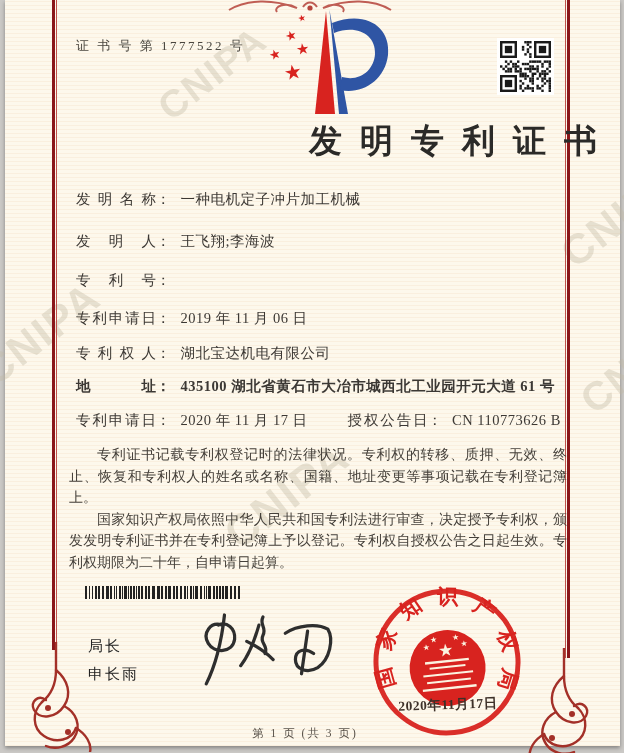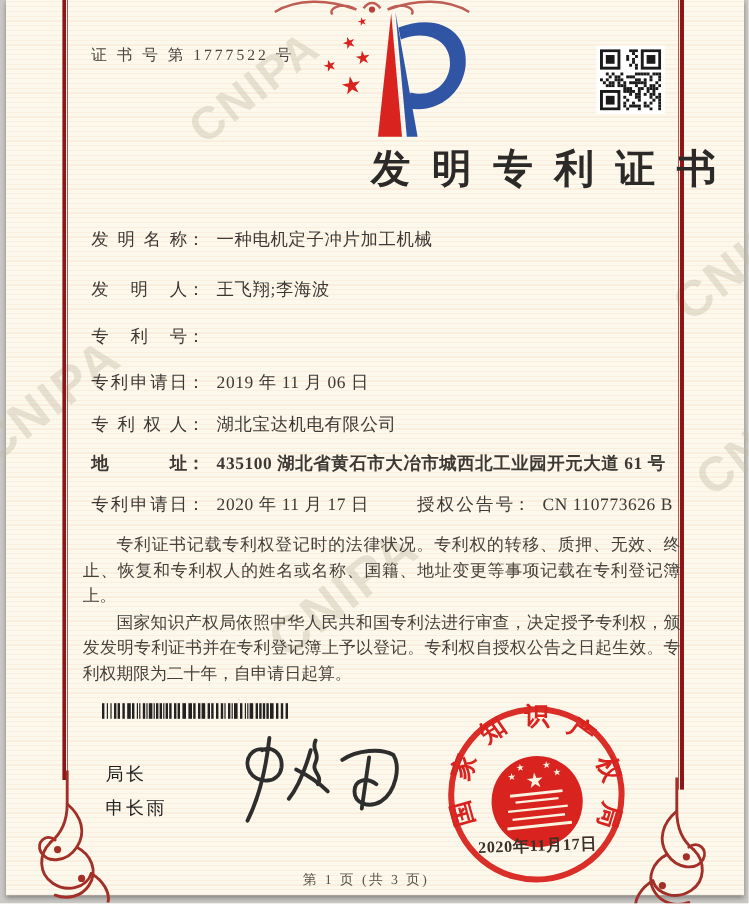--- a/index.html
+++ b/index.html
@@ -241,21 +241,21 @@
   <div class="row" style="top:377px;font-weight:bold;">
     <span class="flabel">地址</span>
       <span>：</span>
     <span class="fvalue">435100 湖北省黄石市大冶市城西北工业园开元大道 61 号</span>
   </div>
   <div class="row" style="top:411px;">
     <span class="flabel">专利申请日</span>
       <span>：</span>
     <span class="fvalue">2020 年 11 月 17 日</span>
     <span class="pair2">
-      <span class="flabel">授权公告号</span>
+      <span class="flabel">授权公告日</span>
         <span>：</span>
       <span class="fvalue">CN 110773626 B</span>
     </span>
   </div>
 
   <div class="paras">
     <p>专利证书记载专利权登记时的法律状况。专利权的转移、质押、无效、终止、恢复和专利权人的姓名或名称、国籍、地址变更等事项记载在专利登记簿上。</p>
     <p>国家知识产权局依照中华人民共和国专利法进行审查，决定授予专利权，颁发发明专利证书并在专利登记簿上予以登记。专利权自授权公告之日起生效。专利权期限为二十年，自申请日起算。</p>
   </div>
 

